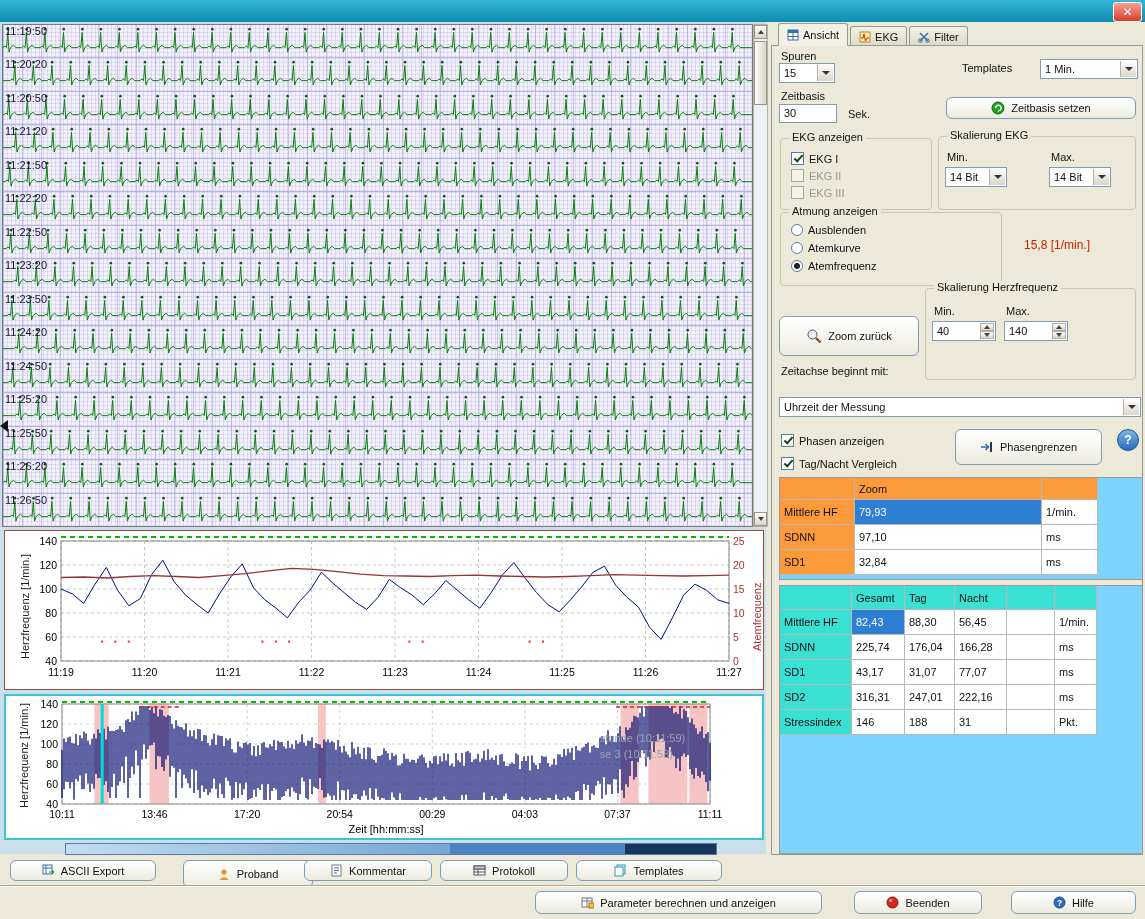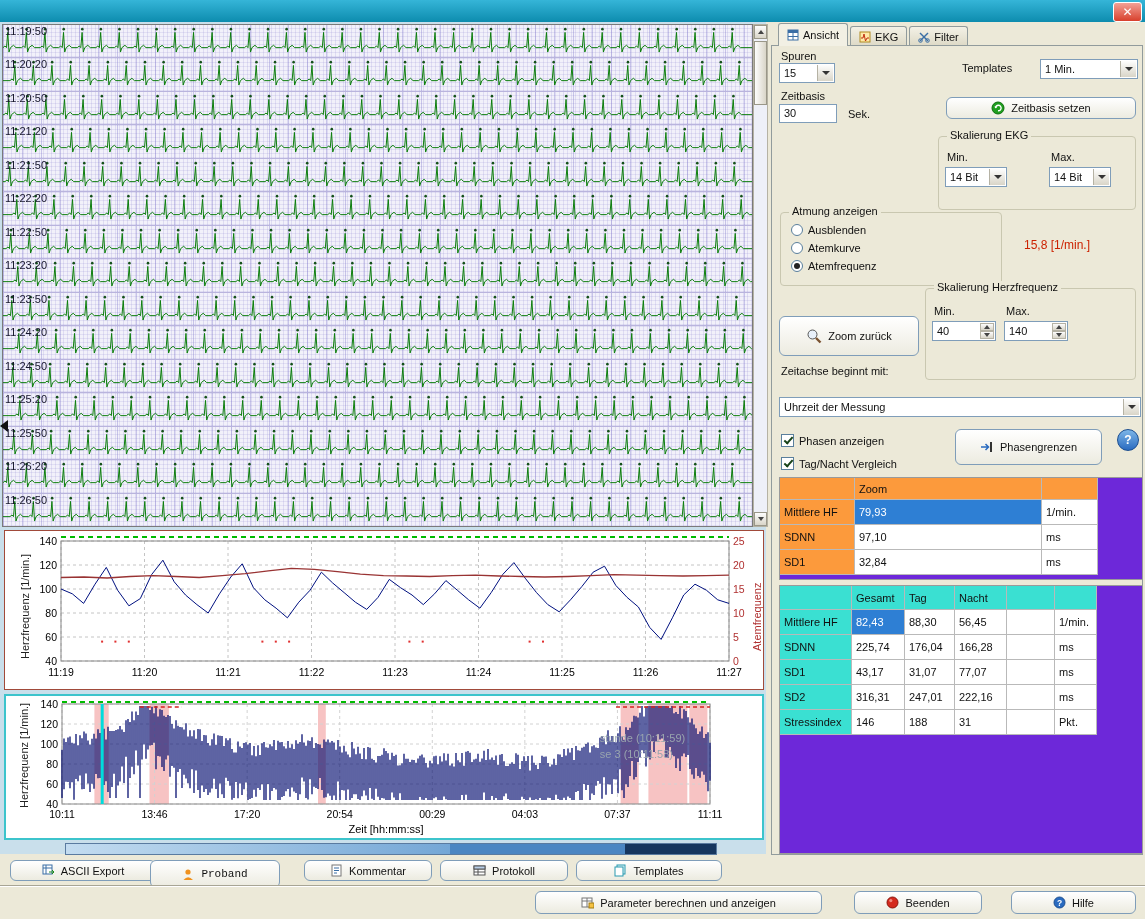--- a/index.html
+++ b/index.html
@@ -87,21 +87,21 @@
   .spin{position:absolute;height:20px;background:#fff;border:1px solid #7f9db9;box-sizing:border-box;}
   .spin .val{position:absolute;left:4px;top:3px;}
   .spin .btns{position:absolute;right:1px;top:1px;bottom:1px;width:14px;display:flex;flex-direction:column;}
   .spin .btns div{flex:1;background:linear-gradient(#fdfdfd,#d9d5c8);border:1px solid #b5b2a4;
       display:flex;align-items:center;justify-content:center;}
   .red-val{position:absolute;color:#cc2200;font-size:12px;}
   .help-round{position:absolute;width:20px;height:20px;border-radius:50%;
       background:linear-gradient(#7db6e8,#2a6bc0);border:1px solid #1c4e90;color:#fff;font-weight:bold;
       display:flex;align-items:center;justify-content:center;font-size:12px;}
   
-  .tbl{position:absolute;background:#6d28d9;border:1px solid #9a9a9a;box-sizing:border-box;overflow:hidden;}
+  .tbl{position:absolute;background:#7dd3fc;border:1px solid #9a9a9a;box-sizing:border-box;overflow:hidden;}
   .tr{display:flex;}
   .td{border-right:1px solid #b9b9b9;border-bottom:1px solid #b9b9b9;font-size:11px;
       display:flex;align-items:center;padding:0 4px;box-sizing:border-box;background:#fff;height:25px;flex:none;}
   .hrow .td{height:22px;}
   #tbl-dn .hrow .td{height:24px;}
   .org{background:#fc9a3c;}
   .cyn{background:#3ae0d2;}
   .selc{background:#2e7fd4;color:#fff;}
   .w75{width:75px}.w187{width:187px}.w56{width:56px}
   .w72{width:72px}.w53{width:53px}.w50{width:50px}.w52{width:52px}.w48{width:48px}.w42{width:42px}
@@ -1263,21 +1263,21 @@
     <span class="ic">
       <svg width="13" height="13">
           <rect x="1" y="1" width="9" height="9" fill="#fff" stroke="#3a6ea5"></rect>
           <line x1="1" y1="4" x2="10" y2="4" stroke="#3a6ea5"></line>
           <line x1="4" y1="1" x2="4" y2="10" stroke="#3a6ea5"></line>
           <path d="M7 8 L12 8 L10 6 M12 8 L10 10" stroke="#1c8a1c" fill="none"></path>
         </svg>
     </span>
       <span>ASCII Export</span>
   </div>
-  <div class="btn" style="left:150px;top:860px;width:130px;height:28px;font-family:Liberation Mono, monospace;">
+  <div class="btn" style="left:183px;top:860px;width:130px;height:28px;">
     <span class="ic">
       <svg width="13" height="13">
           <circle cx="6" cy="4" r="2.6" fill="#f0921e"></circle>
           <path d="M1.5 12 Q6 6.5 11 12 Z" fill="#f0921e"></path>
         </svg>
     </span>
       <span>Proband</span>
   </div>
   <div class="btn" style="left:304px;top:860px;width:128px;height:21px;">
     <span class="ic">
@@ -1397,20 +1397,35 @@
       <span class="ic">
         <svg width="14" height="14">
             <circle cx="7" cy="7" r="6" fill="#1f9e1f" stroke="#0c6e0c"></circle>
             <path d="M4.5 7 A2.8 2.8 0 1 1 7 9.8" stroke="#fff" stroke-width="1.4" fill="none"></path>
             <path d="M3.4 5.4 L4.9 7.6 L6.4 5.6 Z" fill="#fff"></path>
           </svg>
       </span>
         <span>Zeitbasis setzen</span>
     </div>
 
+    <div class="gb" style="left:8px;top:92px;width:152px;height:72px;">
+      <span class="lg">EKG anzeigen</span>
+      <div class="cbrow" style="left:10px;top:13px;">
+        <span class="cb checked"></span>
+        <span>EKG I</span>
+      </div>
+      <div class="cbrow" style="left:10px;top:30px;">
+        <span class="cb disabled"></span>
+        <span class="dis">EKG II</span>
+      </div>
+      <div class="cbrow" style="left:10px;top:47px;">
+        <span class="cb disabled"></span>
+        <span class="dis">EKG III</span>
+      </div>
+    </div>
 
     <div class="gb" style="left:166px;top:90px;width:198px;height:74px;">
       <span class="lg">Skalierung EKG</span>
       <div class="lbl" style="left:8px;top:14px;">Min.</div>
       <div class="dd" style="left:6px;top:30px;width:62px;">
         <span class="val">14 Bit</span>
         <span class="arrow">
             <span class="tri-dd"></span>
           </span>
       </div>

